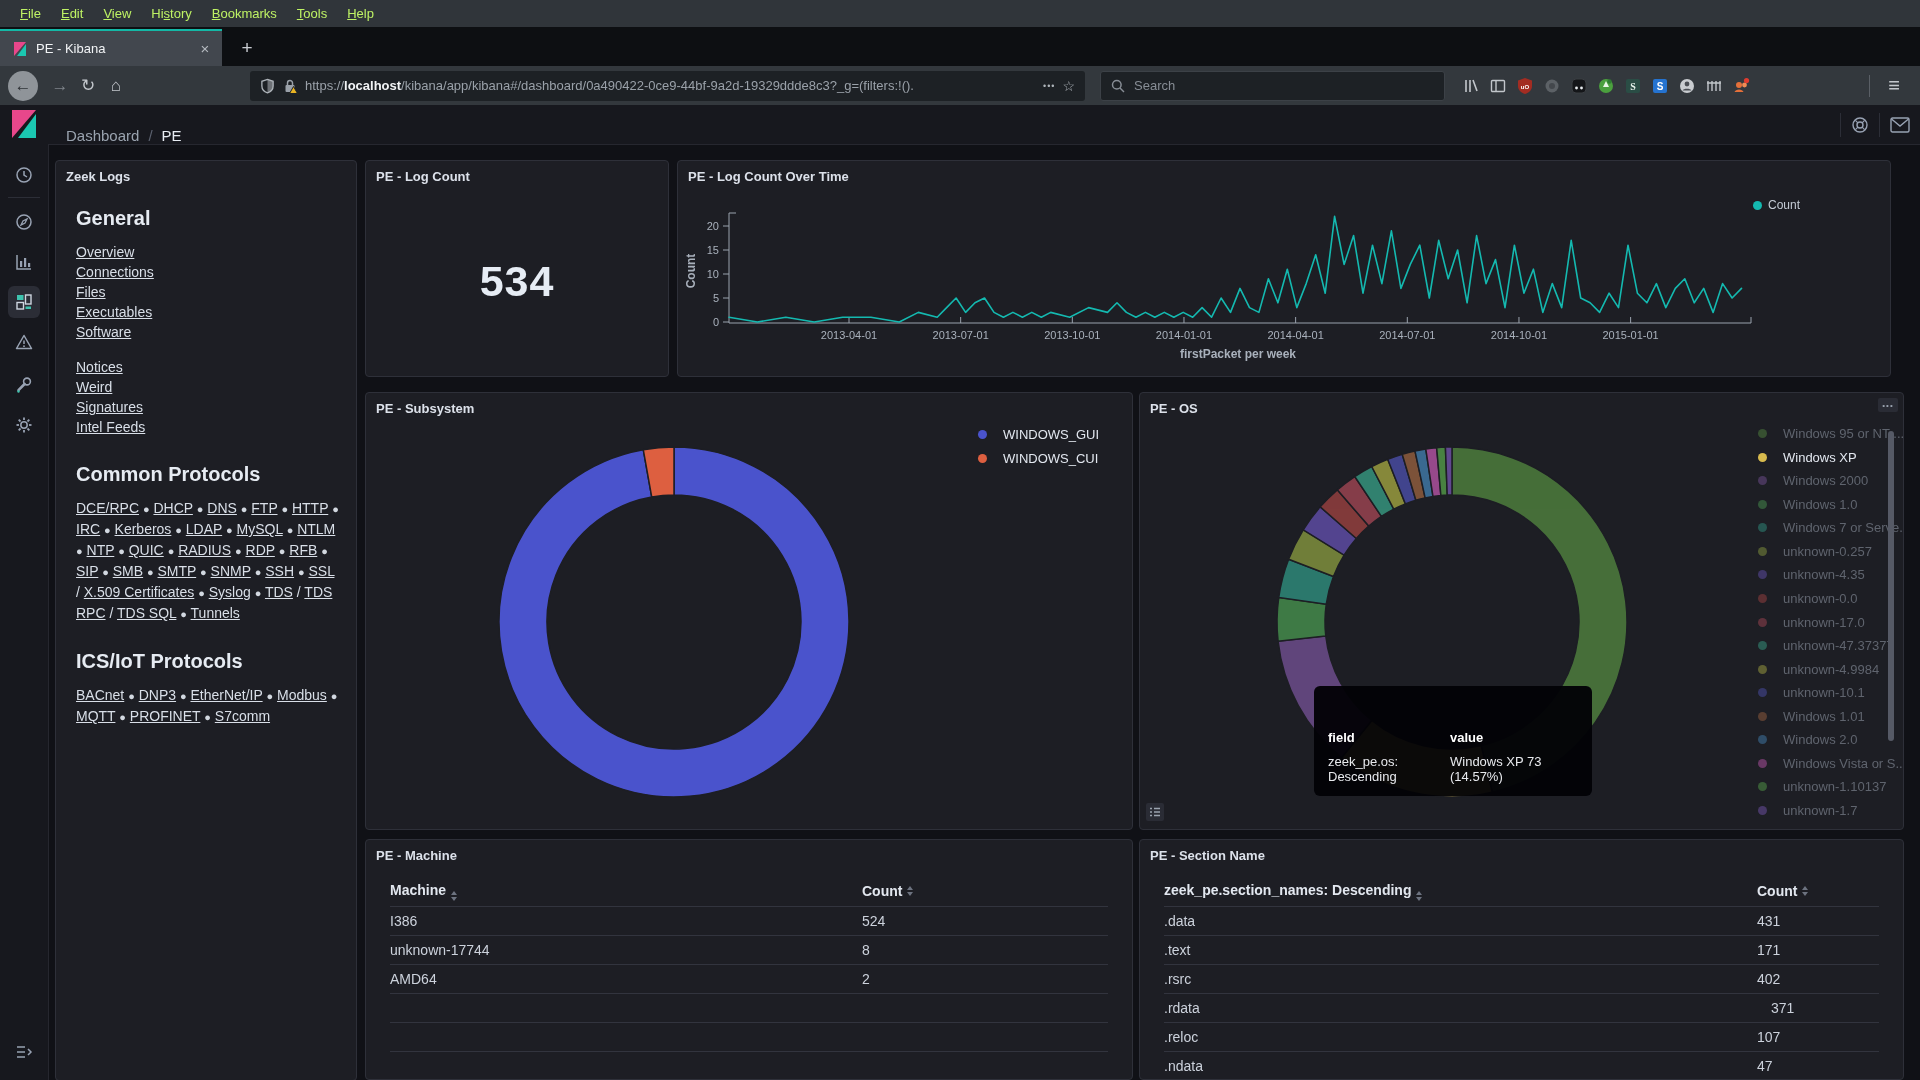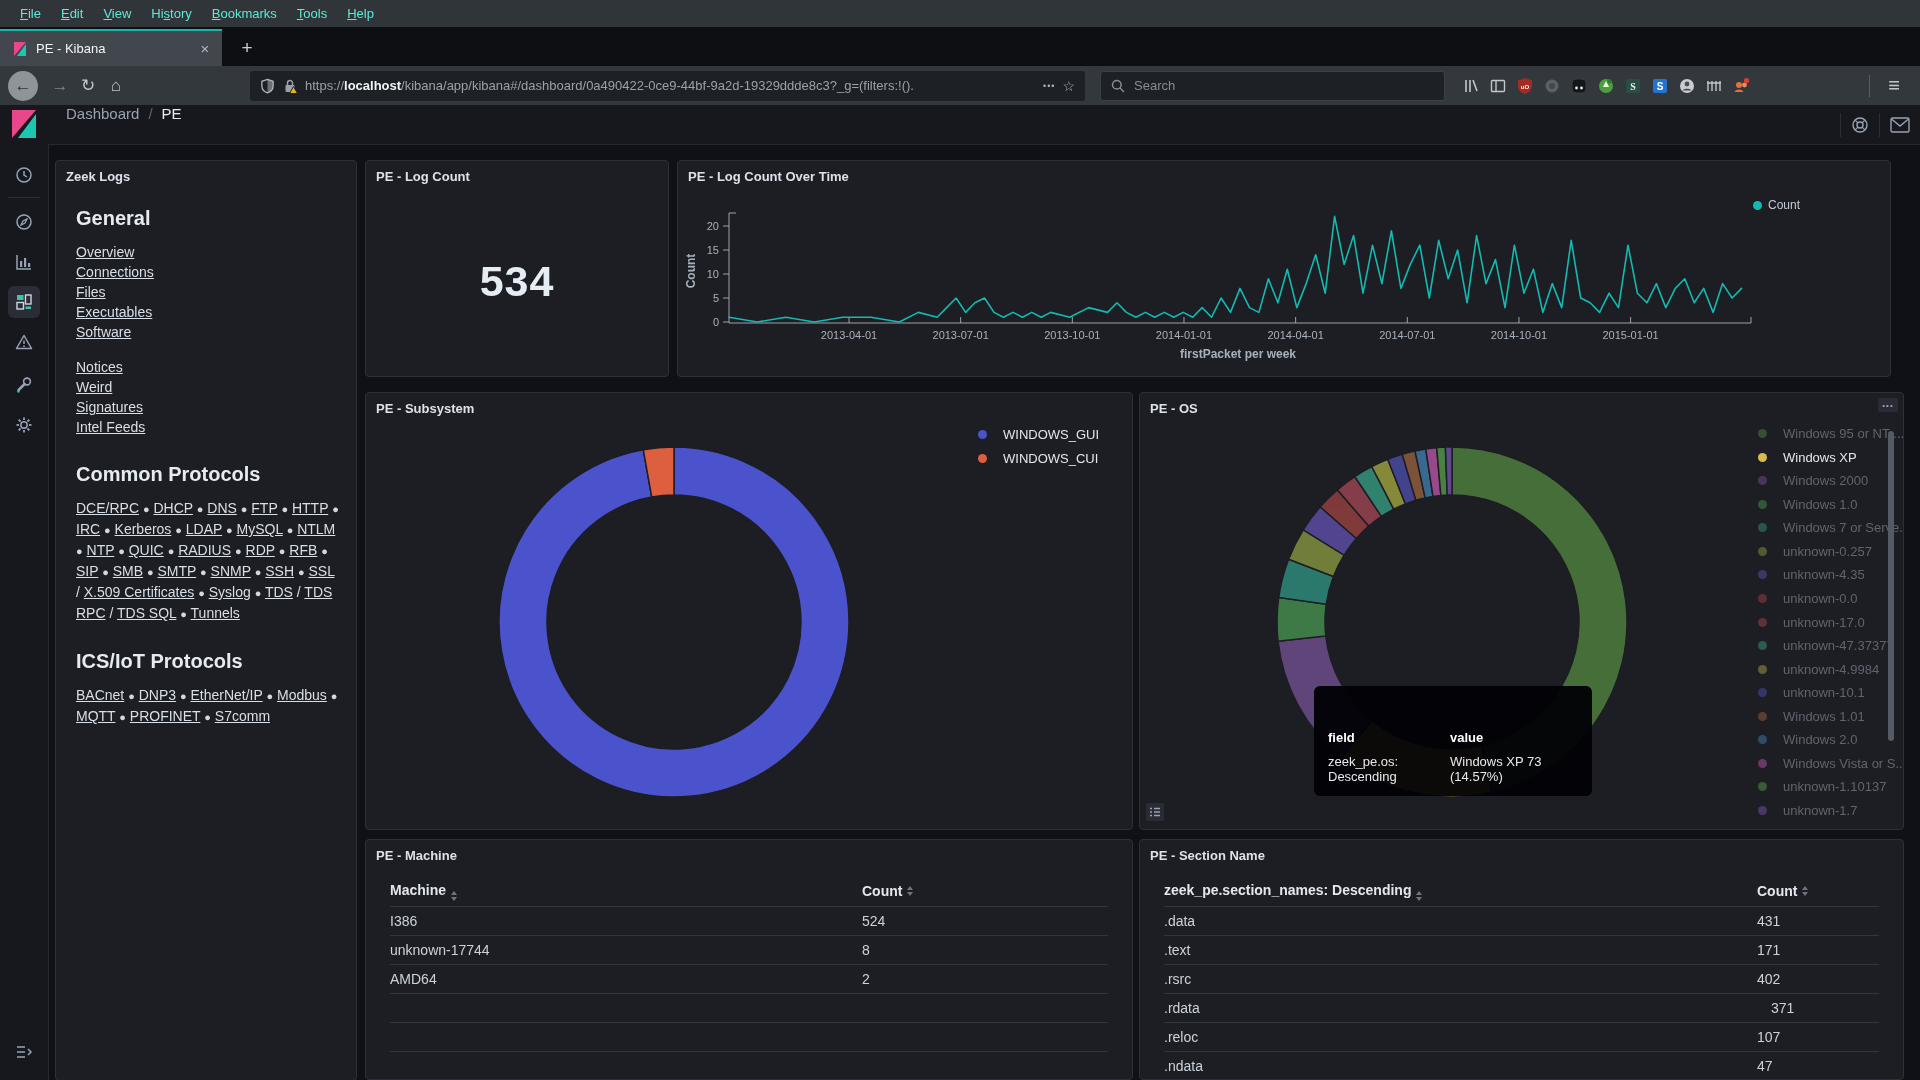--- a/index.html
+++ b/index.html
@@ -1,21 +1,21 @@
 <!DOCTYPE html>
 <html><head>
 <meta charset="utf-8">
 <style>
   html,body{margin:0;padding:0;background:#000;}
   #stage{position:relative;width:1920px;height:1080px;overflow:hidden;background:#101116;
          font-family:"Liberation Sans",sans-serif;-webkit-font-smoothing:antialiased;}
   
   #menubar{position:absolute;left:0;top:0;width:1920px;height:27px;background:#30353a;
            display:flex;align-items:center;padding-left:10px;box-sizing:border-box;}
-  .menu-item{color:#5eead4;font-size:13px;padding:3px 10px;cursor:default;}
+  .menu-item{color:#bef264;font-size:13px;padding:3px 10px;cursor:default;}
   .menu-item u{text-decoration:underline;}
   #tabbar{position:absolute;left:0;top:27px;width:1920px;height:39px;background:#0d0f12;display:flex;align-items:flex-end;}
   .tab{width:222px;height:37px;background:#42474e;border-top:2px solid #14b8a6;display:flex;align-items:center;
        padding:0 8px 0 12px;box-sizing:border-box;gap:8px;}
   .tab-title{flex:1;color:#f2f4f6;font-size:13px;white-space:nowrap;overflow:hidden;}
   .tab-close{color:#b6bbc1;font-size:15px;width:18px;height:18px;display:flex;align-items:center;justify-content:center;border-radius:3px;}
   .newtab{color:#c8ccd1;font-size:19px;width:30px;height:30px;display:flex;align-items:center;justify-content:center;margin:0 0 3px 10px;}
   #navbar{position:absolute;left:0;top:66px;width:1920px;height:39px;background:#33383d;display:flex;align-items:center;
           padding:0 12px 0 8px;box-sizing:border-box;}
   .navbtn{color:#c3c7cc;font-size:17px;width:28px;height:28px;display:flex;align-items:center;justify-content:center;border-radius:3px;flex:none;}
@@ -29,21 +29,21 @@
   #searchbar{margin-left:15px;width:345px;height:30px;background:#1d2125;border:1px solid #3c4147;border-radius:3px;
              display:flex;align-items:center;padding:0 10px;box-sizing:border-box;gap:9px;flex:none;}
   #searchbar span{color:#878d95;font-size:13px;}
   #ext-icons{display:flex;align-items:center;gap:7px;margin-left:16px;}
   .ext{width:20px;height:20px;display:flex;align-items:center;justify-content:center;border-radius:3px;}
   .toolbar-divider{width:1px;height:22px;background:#5a5f66;margin:0 10px 0 auto;}
   #hamburger{color:#c3c7cc;font-size:20px;width:28px;height:28px;display:flex;align-items:center;justify-content:center;}
   
   #kb-header{position:absolute;left:0;top:105px;width:1920px;height:39px;background:#17181e;border-bottom:1px solid #26272f;}
   #kb-logo{position:absolute;left:11px;top:5px;}
-  #breadcrumb{position:absolute;left:66px;top:0;height:39px;display:flex;align-items:flex-start;font-size:15px;gap:9px;}
+  #breadcrumb{position:absolute;left:66px;top:0;height:39px;display:flex;align-items:flex-end;font-size:15px;gap:9px;}
   .bc-section{color:#9aa3af;}
   .bc-sep{color:#5c6270;}
   .bc-page{color:#e8edf4;}
   #kb-header-icons{position:absolute;right:10px;top:0;height:39px;display:flex;align-items:center;gap:10px;}
   .hdr-divider{width:1px;height:24px;background:#2c2e37;}
   #kb-rail{position:absolute;left:0;top:144px;width:48px;height:936px;background:#17181e;border-right:1px solid #26272f;}
   .rail-icon{position:absolute;left:8px;width:32px;height:32px;display:flex;align-items:center;justify-content:center;border-radius:6px;}
   .rail-icon.active{background:#2b2d36;}
   .rail-divider{position:absolute;left:8px;width:32px;height:1px;background:#2c2e37;}
   

